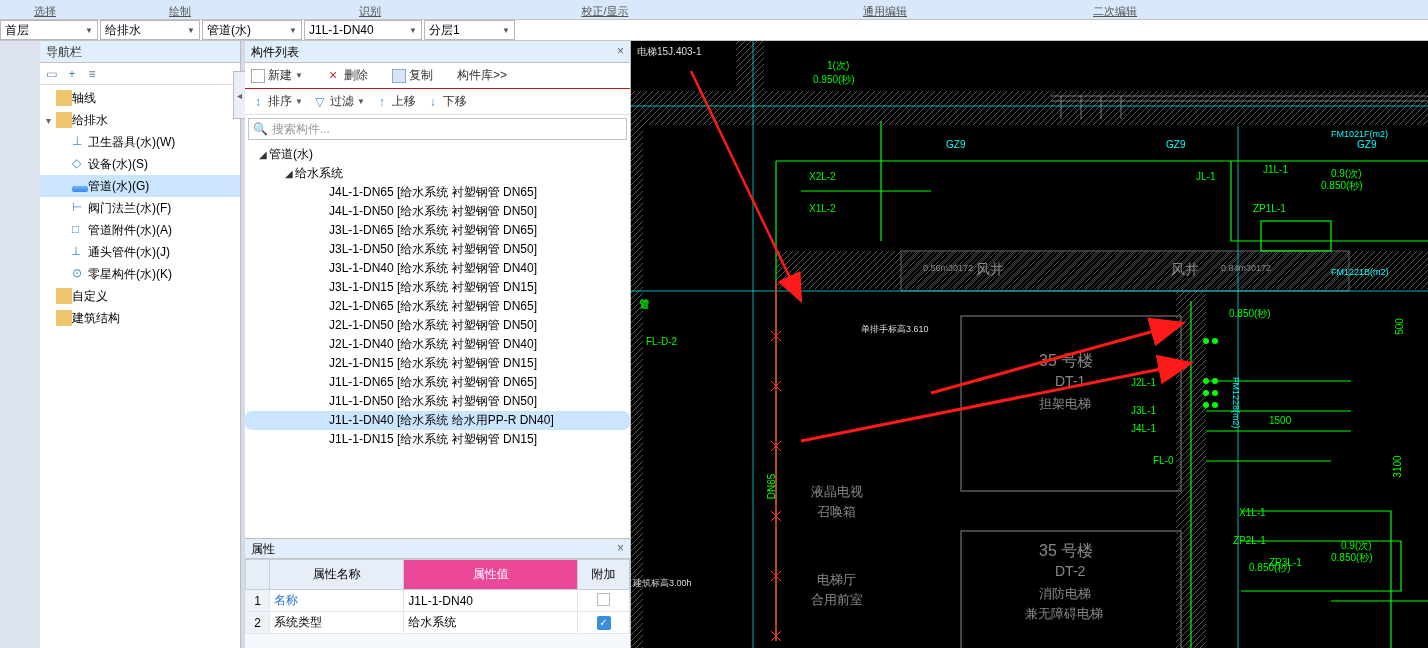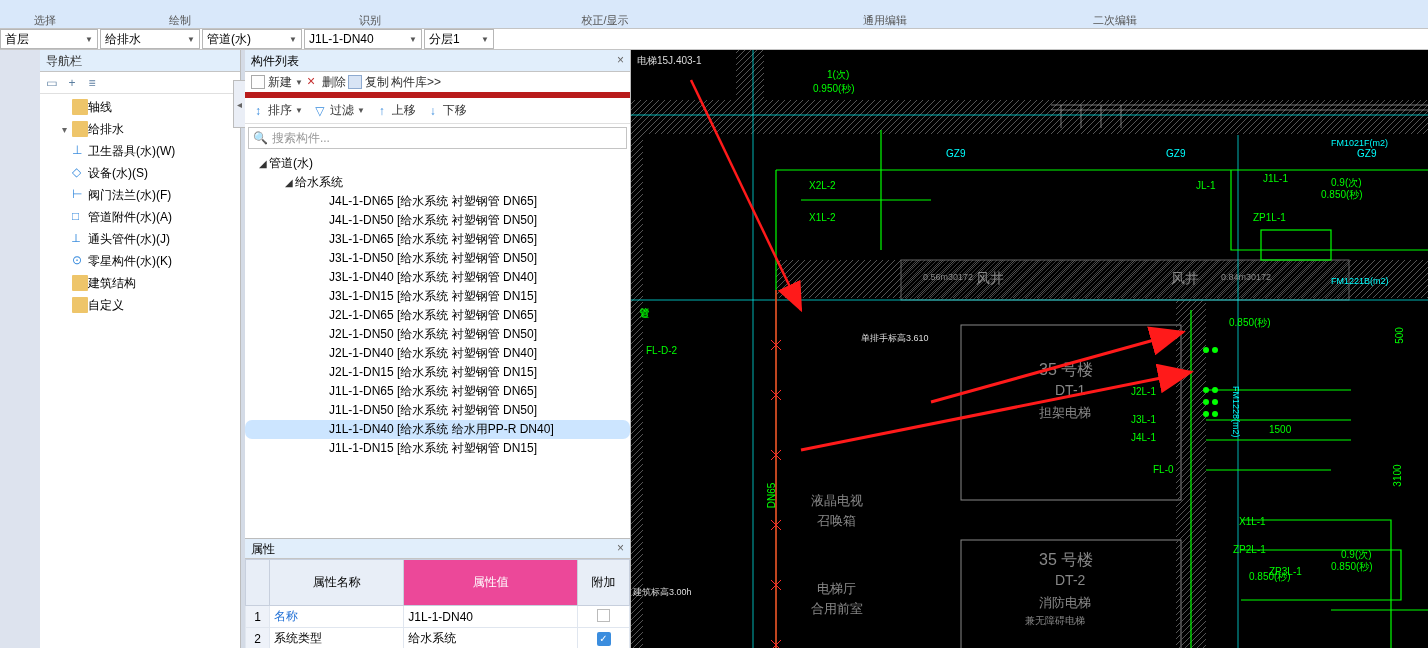--- a/index.html
+++ b/index.html
@@ -1,58 +1,58 @@
 <!DOCTYPE html>
 <html><head>
 <meta charset="utf-8">
 <style>
 * { margin: 0; padding: 0; box-sizing: border-box; font-family: "Microsoft YaHei", sans-serif; font-size: 12px; }
 body { width: 1428px; height: 648px; background: #dde3ee; overflow: hidden; display: flex; flex-direction: column; }
 
-.top-ribbon { height: 28px; background: #d9e8fa; display: flex; align-items: flex-end; color: #555; }
+.top-ribbon { height: 19px; background: #d9e8fa; display: flex; align-items: flex-end; color: #555; text-decoration: underline; }
 .top-ribbon > div { flex: 0 0 auto; text-align: center; font-size: 11px; padding: 0 20px; }
 
 .dropdown-row { height: 22px; background: #fff; border-top: 1px solid #c4c4c4; border-bottom: 1px solid #c4c4c4; display: flex; align-items: stretch; }
 .dropdown { border: 1px solid #b7b7b7; background: #fff; display: flex; align-items: center; justify-content: space-between; padding: 0 4px; margin-right: 2px; cursor: pointer; }
 .dropdown span:last-child { font-size: 8px; color: #555; }
 .dd1 { width: 98px; }
 .dd2 { width: 100px; }
 .dd3 { width: 100px; }
 .dd4 { width: 118px; }
-.dd5 { width: 70px; }
+.dd5 { width: 91px; }
 
 .main { flex: 1; display: flex; overflow: hidden; position: relative; margin-left: 40px; }
 
 .nav-panel { width: 201px; background: #fff; border-right: 1px solid #bcbcbc; display: flex; flex-direction: column; }
 .panel-title { height: 22px; background: #e1eefb; border-bottom: 1px solid #c4c4c4; padding: 3px 6px; color: #333; }
 .nav-toolbar { height: 22px; border-bottom: 1px solid #e0e0e0; display: flex; align-items: center; padding: 0 4px; gap: 4px; }
 .nav-toolbar span { width: 16px; height: 16px; display: flex; align-items: center; justify-content: center; color: #5b7ea0; cursor: pointer; }
 
 .tree { flex: 1; overflow: auto; padding: 2px 0; }
-.tree-item { display: flex; align-items: center; height: 22px; padding: 0 22px; cursor: pointer; }
+.tree-item { display: flex; align-items: center; height: 22px; padding: 0 6px; cursor: pointer; }
 .tree-item.sel { background: #cce5ff; }
 .tree-item .exp { width: 10px; color: #666; font-size: 10px; }
 .tree-item .ico { width: 16px; height: 16px; display: inline-block; }
 .ico-folder { background: #eec56a; border-radius: 1px; }
 .ico-pipe { background: linear-gradient(#6bb3ff,#3b8dde); border-radius: 2px; height: 6px !important; margin-top: 5px; }
 .ico-fixture::before { content: "⊥"; color: #3b8dde; }
 .ico-device::before { content: "◇"; color: #3b8dde; }
 .ico-valve::before { content: "⊢"; color: #3b8dde; }
 .ico-attach::before { content: "□"; color: #3b8dde; }
 .ico-joint::before { content: "⟂"; color: #3b8dde; }
 .ico-misc::before { content: "⊙"; color: #3b8dde; }
 .indent-1 { padding-left: 22px; }
 
 .splitter-v { width: 4px; background: #d4dbe6; position: relative; }
 .splitter-handle { position: absolute; top: 30px; right: 0; width: 12px; height: 48px; background: #eaeef6; border: 1px solid #bcbcbc; border-right: none; display: flex; align-items: center; justify-content: center; font-size: 10px; color: #666; cursor: pointer; }
 
 .component-panel { width: 386px; background: #fff; display: flex; flex-direction: column; border-right: 1px solid #bcbcbc; position: relative; }
 .panel-head { height: 22px; background: #e1eefb; border-bottom: 1px solid #c4c4c4; padding: 3px 6px; display: flex; justify-content: space-between; }
 .panel-head .x { cursor: pointer; color: #666; }
-.comp-toolbar { height: 26px; border-bottom: 6px solid #b91c1c; display: flex; align-items: center; padding: 0 6px; gap: 2px; text-align: right; }
+.comp-toolbar { height: 26px; border-bottom: 1px solid #b91c1c; display: flex; align-items: center; padding: 0 6px; gap: 24px; text-align: right; }
 .tbtn { display: flex; align-items: center; gap: 3px; cursor: pointer; color: #333; }
 .tbtn .ic { width: 14px; height: 14px; display: inline-block; }
 .ic-new { background: #fdfdfd; border: 1px solid #a9a9a9; }
 .ic-del { background: #fff; position: relative; }
 .ic-del::after { content: "×"; color: #c53030; position: absolute; left: 2px; top: -2px; font-size: 14px; }
 .ic-copy { background: #d8e4f5; border: 1px solid #8eaad0; }
 .comp-toolbar2 { height: 26px; border-bottom: 1px solid #e0e0e0; display: flex; align-items: center; padding: 0 6px; gap: 10px; }
 .ic-up,.ic-down { width: 14px; height: 14px; display: inline-block; text-align: center; color: #3b8dde; }
 .searchbox { height: 22px; margin: 3px; border: 1px solid #c4c4c4; display: flex; align-items: center; padding: 0 4px; color: #999; }
 .searchbox span:first-child { margin-right: 4px; }
@@ -61,21 +61,21 @@
 .ct-item.sel { background: #cce5ff; border-radius: 7px; }
 .ct-i0 { padding-left: 14px; }
 .ct-i1 { padding-left: 40px; }
 .ct-i2 { padding-left: 84px; }
 .ct-exp { width: 10px; color: #333; font-size: 10px; }
 
 .prop-panel { position: absolute; left: 0; right: 0; bottom: 0; height: 110px; background: #f5f8fd; border-top: 1px solid #bcbcbc; }
 .prop-head { height: 20px; background: #e1eefb; border-bottom: 1px solid #c4c4c4; padding: 2px 6px; display:flex; justify-content: space-between; }
 .prop-head .x { cursor:pointer; color:#666; }
 .prop-table { width: 100%; border-collapse: collapse; font-size: 12px; }
-.prop-table th { background: #e8eef7; border: 1px solid #c7cfdd; padding: 14px 4px; font-weight: normal; }
+.prop-table th { background: #e8eef7; border: 1px solid #c7cfdd; padding: 6px 4px; font-weight: normal; }
 .prop-table td { border: 1px solid #e0e6ef; padding: 2px 4px; background: #fff; }
 .prop-table td.rownum { background: #eef2f9; text-align: center; width: 24px; }
 .link { color: #2472d6; }
 .chk { width: 14px; height: 14px; background: #3b8dde; color:#fff; display:inline-block; text-align:center; line-height:13px; border-radius:2px; font-size:10px; }
 
 .canvas { flex: 1; background: #000; position: relative; overflow: hidden; }
 .canvas svg { position: absolute; left: 0; top: 0; }
 .overlay-arrows { position: absolute; left: 0; top: 0; z-index: 50; }
 
 .lbl { position:absolute; color:#00ff00; font-size:10px; white-space:nowrap; }
@@ -142,20 +142,25 @@
         <div class="tree-item indent-1">
           <span class="exp"></span>
           <span class="ico ico-fixture"></span>
           <span>卫生器具(水)(W)</span>
         </div>
         <div class="tree-item indent-1">
           <span class="exp"></span>
           <span class="ico ico-device"></span>
           <span>设备(水)(S)</span>
         </div>
+        <div class="tree-item sel indent-1">
+          <span class="exp"></span>
+          <span class="ico ico-pipe"></span>
+          <span>管道(水)(G)</span>
+        </div>
         <div class="tree-item indent-1">
           <span class="exp"></span>
           <span class="ico ico-valve"></span>
           <span>阀门法兰(水)(F)</span>
         </div>
         <div class="tree-item indent-1">
           <span class="exp"></span>
           <span class="ico ico-attach"></span>
           <span>管道附件(水)(A)</span>
         </div>
@@ -165,26 +170,26 @@
           <span>通头管件(水)(J)</span>
         </div>
         <div class="tree-item indent-1">
           <span class="exp"></span>
           <span class="ico ico-misc"></span>
           <span>零星构件(水)(K)</span>
         </div>
         <div class="tree-item">
           <span class="exp"></span>
           <span class="ico ico-folder"></span>
+          <span>自定义</span>
+        </div>
+        <div class="tree-item">
+          <span class="exp"></span>
+          <span class="ico ico-folder"></span>
           <span>建筑结构</span>
-        </div>
-        <div class="tree-item">
-          <span class="exp"></span>
-          <span class="ico ico-folder"></span>
-          <span>自定义</span>
         </div>
       </div>
   </div>
 
   <div class="splitter-v">
     <div class="splitter-handle">◂</div>
   </div>
 
   <div class="component-panel">
     <div class="panel-head">
@@ -452,21 +457,21 @@
     <div class="lbl" style="left:760px;top:280px;transform:rotate(-90deg)">500</div>
     <div class="lbl" style="left:638px;top:374px">1500</div>
     <div class="lbl cy" style="left:600px;top:336px;font-size:9px;writing-mode:vertical-rl">FM1228(m2)</div>
     <div class="lbl gy" style="left:180px;top:442px;font-size:13px">液晶电视</div>
     <div class="lbl gy" style="left:186px;top:462px;font-size:13px">召唤箱</div>
     <div class="lbl gy" style="left:186px;top:530px;font-size:13px">电梯厅</div>
     <div class="lbl gy" style="left:180px;top:550px;font-size:13px">合用前室</div>
     <div class="lbl gy" style="left:408px;top:500px;font-size:16px">35 号楼</div>
     <div class="lbl gy" style="left:424px;top:522px;font-size:14px">DT-2</div>
     <div class="lbl gy" style="left:408px;top:544px;font-size:13px">消防电梯</div>
-    <div class="lbl gy" style="left:394px;top:564px;font-size:10px">兼无障碍电梯</div>
+    <div class="lbl gy" style="left:394px;top:564px;font-size:13px">兼无障碍电梯</div>
     <div class="lbl" style="left:608px;top:466px">X1L-1</div>
     <div class="lbl" style="left:602px;top:494px">ZP2L-1</div>
     <div class="lbl" style="left:638px;top:516px">ZP3L-1</div>
     <div class="lbl" style="left:710px;top:498px">0.9(次)</div>
     <div class="lbl" style="left:700px;top:510px">0.850(秒)</div>
     <div class="lbl" style="left:618px;top:520px">0.850(秒)</div>
     <div class="lbl" style="left:755px;top:420px;transform:rotate(-90deg)">3100</div>
     <div class="lbl" style="left:128px;top:440px;transform:rotate(-90deg)">DN65</div>
     <div class="lbl wh" style="left:2px;top:536px;font-size:9px">建筑标高3.00h</div>
     <div class="lbl" style="left:822px;top:358px;font-size:13px">F</div>

